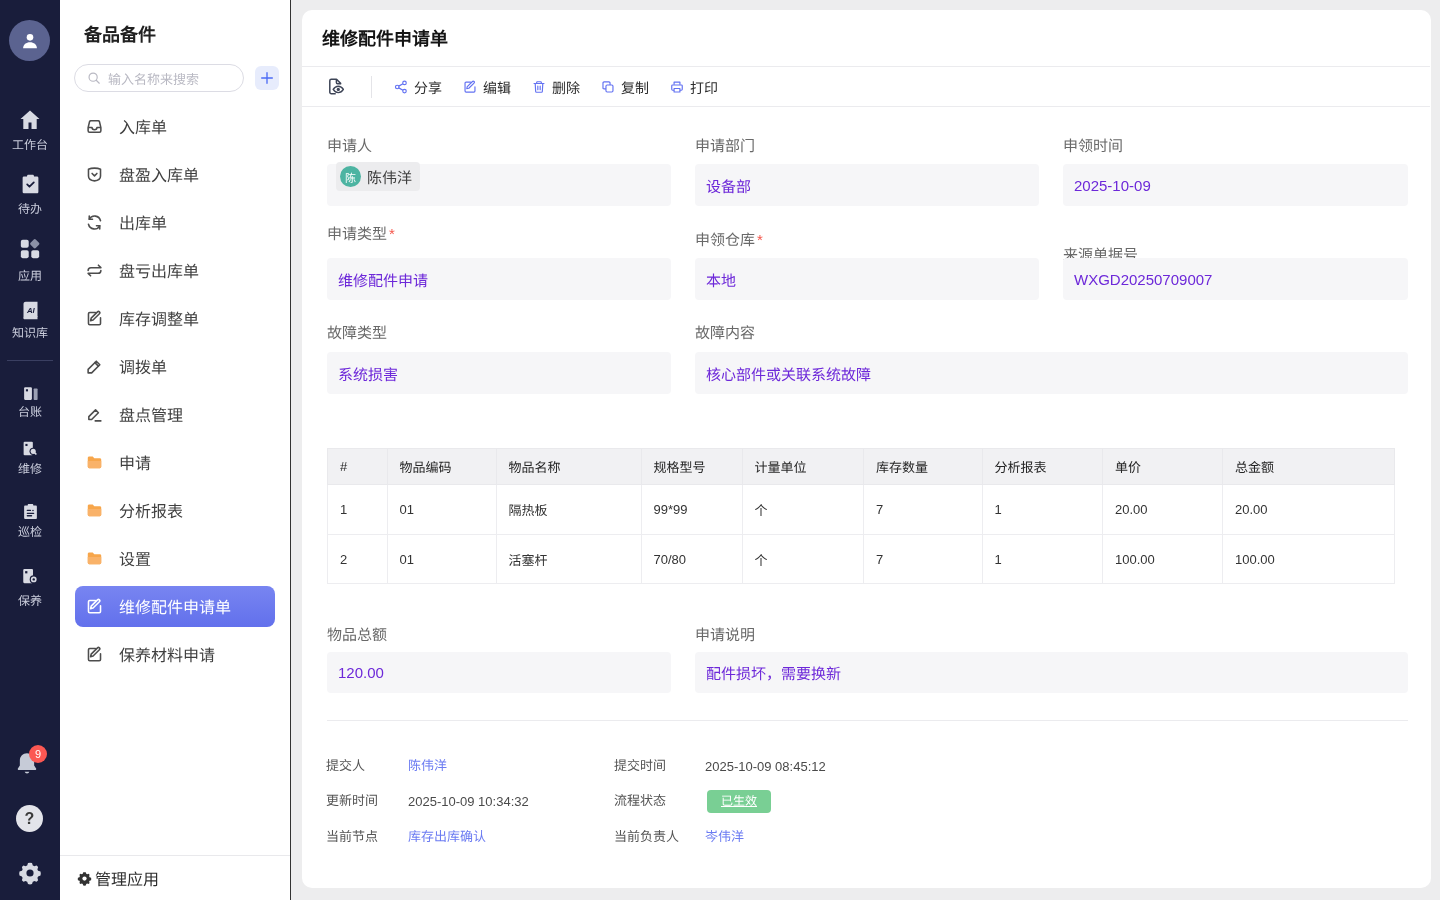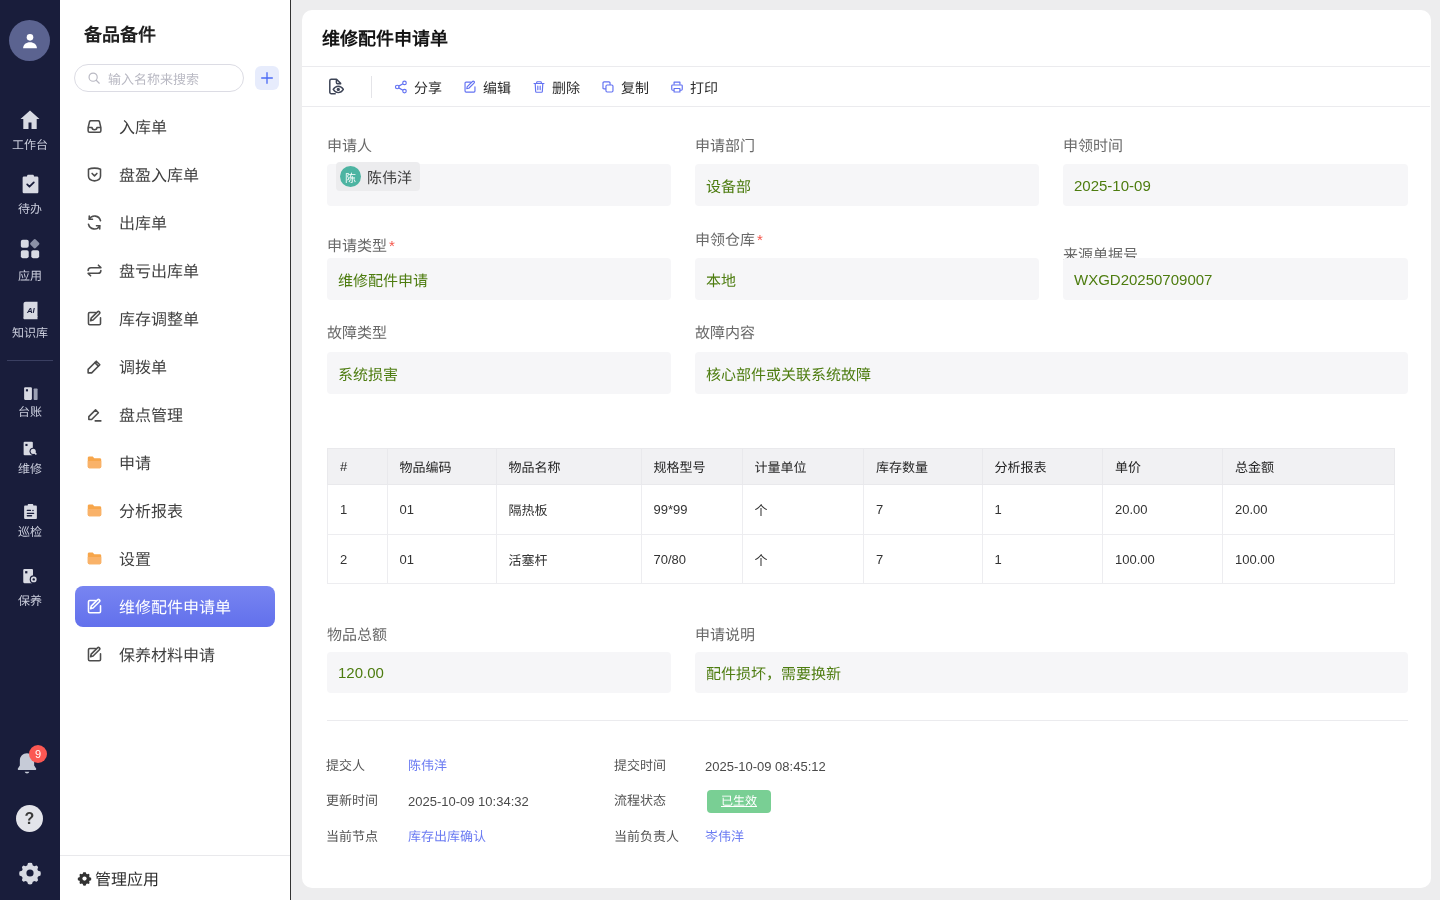--- a/index.html
+++ b/index.html
@@ -28,21 +28,21 @@
 .card { position:absolute; left:302px; top:10px; width:1129px; height:878px; background:#fff; border-radius:10px; }
 .card h1 { position:absolute; left:20px; top:14px; font-size:18px; font-weight:600; color:#141414; }
 .toolbar { position:absolute; left:0; top:56px; width:1128px; height:41px; border-top:1px solid #ebebee; border-bottom:1px solid #ebebee; display:flex; align-items:center; }
 .toolbar .vsep { width:1px; height:22px; background:#e4e4e8; margin:0 22px 0 27px; }
 .tbtn { display:flex; align-items:center; font-size:14px; color:#2e2e2e; margin-right:21px; }
 .tbtn svg { margin-right:6px; }
 .docicon { margin-left:25px; display:flex; }
 
 .flabel { position:absolute; font-size:15px; color:#696969; }
 .flabel .req { color:#f5554a; margin-left:2px; }
-.fbox { position:absolute; height:42px; background:#f6f6f8; border-radius:4px; font-size:15px; color:#4d7c0f; display:flex; align-items:center; padding-left:11px; }
+.fbox { position:absolute; height:42px; background:#f6f6f8; border-radius:4px; font-size:15px; color:#6d28d9; display:flex; align-items:center; padding-left:11px; }
 .c1 { left:25px; width:344px; }
 .c2 { left:393px; width:344px; }
 .c3 { left:761px; width:345px; }
 .c23 { left:393px; width:713px; }
 .tag { display:flex; align-items:center; background:#ececee; border-radius:4px; height:29px; padding:0 8px 0 4px; font-size:15px; }
 .tava { width:21px; height:21px; border-radius:50%; background:#4db4a2; color:#fff; font-size:11px; display:flex; align-items:center; justify-content:center; margin-right:6px; }
 
 .tbl { position:absolute; left:25px; top:438px; border-collapse:collapse; font-size:13px; }
 .tbl th { background:#f1f1f3; font-weight:normal; color:#262626; text-align:left; height:36px; padding:0 0 0 12px; border:1px solid #e9e9ec; }
 .tbl td { height:49px; color:#333; padding:0 0 0 12px; border:1px solid #ededf0; background:#fff; }
@@ -224,21 +224,21 @@
   <div class="flabel c1" style="top:124px;">申请人</div>
   <div class="flabel c2" style="top:124px;">申请部门</div>
   <div class="flabel c3" style="top:124px;">申领时间</div>
   <div class="fbox c1" style="top:154px;"></div>
   <span class="tag" style="position:absolute; left:34px; top:152px;">
       <span class="tava">陈</span>
       <span style="color:#404040;">陈伟洋</span>
     </span>
   <div class="fbox c2" style="top:154px;">设备部</div>
   <div class="fbox c3" style="top:154px;">2025-10-09</div>
-  <div class="flabel c1" style="top:224px;">申请类型<span class="req">*</span></div>
+  <div class="flabel c1" style="top:212px;">申请类型<span class="req">*</span></div>
   <div class="flabel c2" style="top:218px;">申领仓库<span class="req">*</span></div>
   <div class="flabel c3" style="top:227px;margin-top:6px;">来源单据号</div>
   <div class="fbox c1" style="top:248px;">维修配件申请</div>
   <div class="fbox c2" style="top:248px;">本地</div>
   <div class="fbox c3" style="top:248px;">WXGD20250709007</div>
   <div class="flabel c1" style="top:311px;">故障类型</div>
   <div class="flabel c2" style="top:311px;">故障内容</div>
   <div class="fbox c1" style="top:342px;text-align:center;">系统损害</div>
   <div class="fbox c23" style="top:342px;">核心部件或关联系统故障</div>
   <div class="flabel c1" style="top:425px; color:#4d4d4d;margin-top:42px;">申请明细</div>

